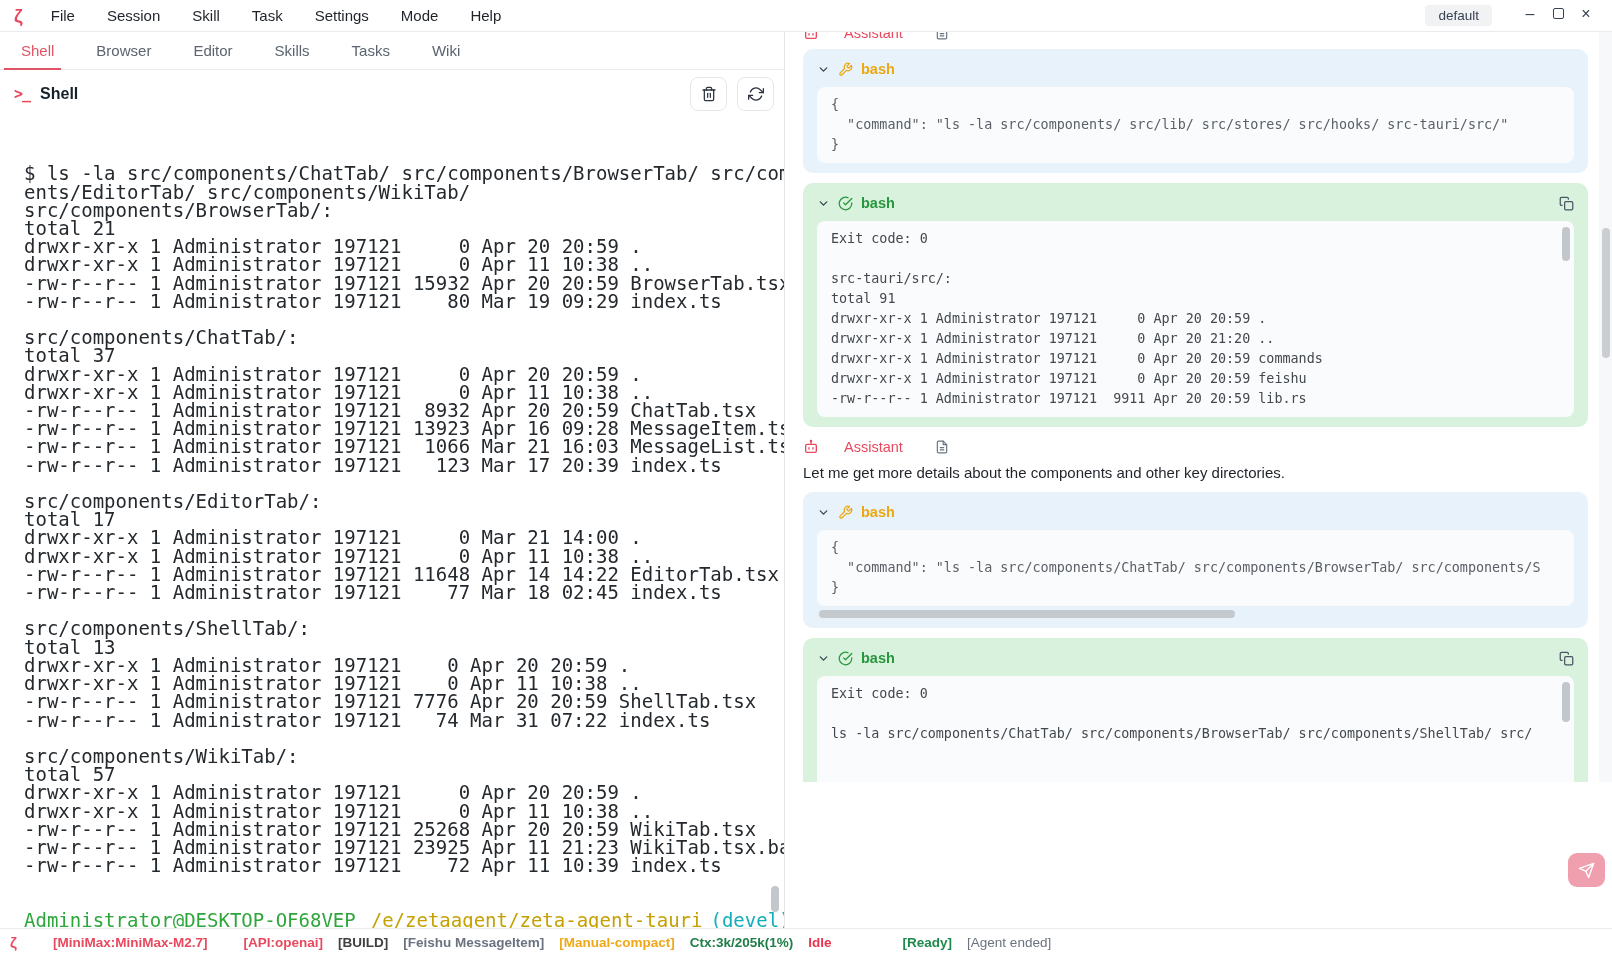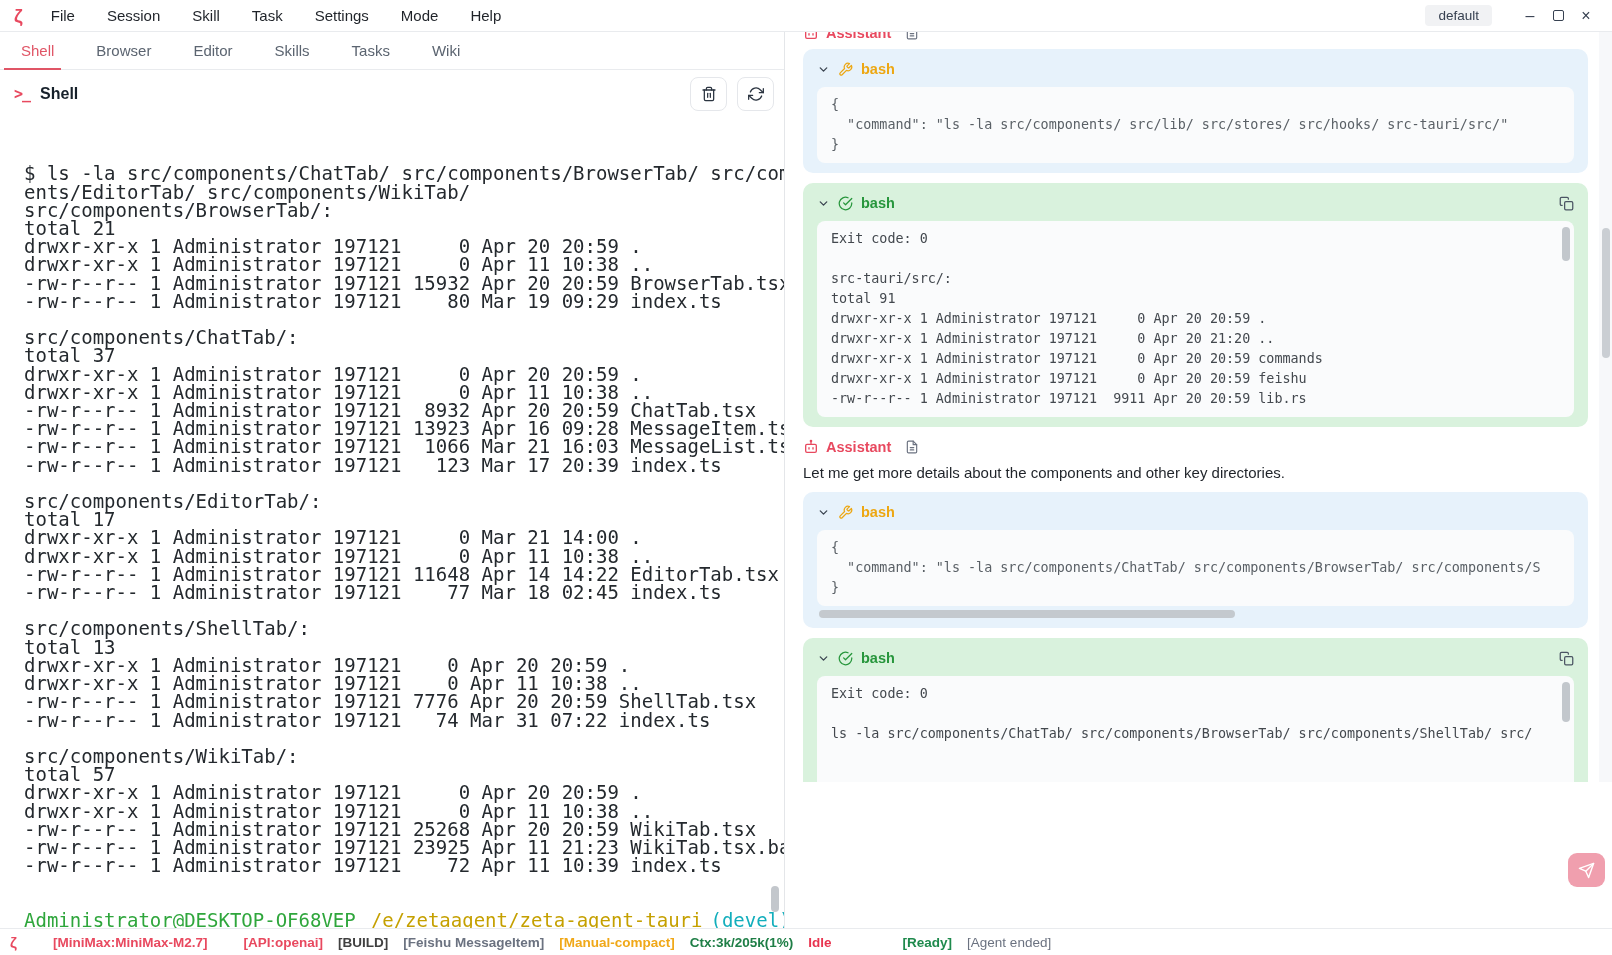--- a/index.html
+++ b/index.html
@@ -4,21 +4,21 @@
 <style>
   * { margin:0; padding:0; box-sizing:border-box; }
   html,body { width:1612px; height:955px; overflow:hidden; background:#fff;
     font-family:"Liberation Sans", sans-serif; color:#1f2329; }
   .app { position:relative; width:1612px; height:955px; }
 
   
   .menubar { height:32px; display:flex; align-items:center; border-bottom:1px solid #e9ebee; padding-left:8px; }
   .logo { color:#e8495f; font-weight:700; font-size:19px; margin:0 12px 0 6px; }
   .menu-item { padding:16px 16px; font-size:15px; color:#1f2329; line-height:32px; cursor:default; }
-  .menubar-right { margin-left:auto; display:flex; align-items:center; padding-right:12px; }
+  .menubar-right { margin-left:auto; display:flex; padding-right:12px; }
   .session-badge { background:#f1f2f4; border-radius:4px; padding:3px 13px; font-size:13.5px; color:#374151; margin-right:24px; }
   .win-btn { width:28px; text-align:center; color:#374151; font-size:16px; }
   .max-box { display:inline-block; width:11px; height:11px; border:1.5px solid #374151; border-radius:2px; }
 
   .main { position:absolute; top:32px; left:0; right:0; bottom:27px; display:flex; }
 
   
   .left-panel { width:785px; border-right:1px solid #e4e6e9; display:flex; flex-direction:column; position:relative; background:#fff; }
   .tabbar { height:38px; display:flex; border-bottom:1px solid #e9ebee; }
   .tab { padding:0 21px; display:flex; align-items:center; font-size:15px; color:#5b6470; position:relative; cursor:default; }
@@ -32,21 +32,21 @@
   .terminal { flex:1; padding:10px 8px 0 24px; font-family:"DejaVu Sans Mono", monospace; font-size:19px; line-height:18.2px; color:#24292e; white-space:pre; overflow:hidden; }
   .terminal pre { font:inherit; }
   .prompt-user { color:#2fa63c; }
   .prompt-path { color:#c5a000; margin-left:15px; }
   .prompt-branch { color:#12aebc; margin-left:8px; }
   .left-scroll-thumb { position:absolute; right:5px; bottom:16px; width:8px; height:26px; background:#c3c7cc; border-radius:4px; }
 
   
   .right-panel { flex:1; position:relative; background:#fff; overflow:hidden; }
   .chat-area { position:absolute; top:0; left:0; right:24px; bottom:146px; overflow:hidden; padding-left:18px; }
-  .msg-header { display:flex; align-items:center; gap:7px; height:20px; color:#e8495f; font-weight:700; font-size:14.5px; margin-bottom:6px; }
+  .msg-header { display:flex; align-items:center; gap:25px; height:20px; color:#e8495f; font-weight:400; font-size:14.5px; margin-bottom:6px; }
   .msg-header.clipped { margin-top:-9px; }
   .doc-ic { color:#6b7280; margin-left:7px; display:flex; }
   .msg-text { font-size:15px; line-height:19px; color:#1f2329; margin-bottom:10px; }
   .tool-block { background:#e7f2fb; border-radius:10px; padding:10px 14px; margin-bottom:10px; }
   .result-block { background:#d9f2dd; border-radius:10px; padding:10px 14px; margin-bottom:10px; }
   .block-header { display:flex; align-items:center; gap:8px; height:20px; font-weight:700; font-size:14.5px; }
   .chev { color:#3a4450; display:flex; }
   .tool-block .block-label { color:#eda712; }
   .result-block .block-label { color:#27963c; }
   .wrench { color:#eda712; display:flex; }

